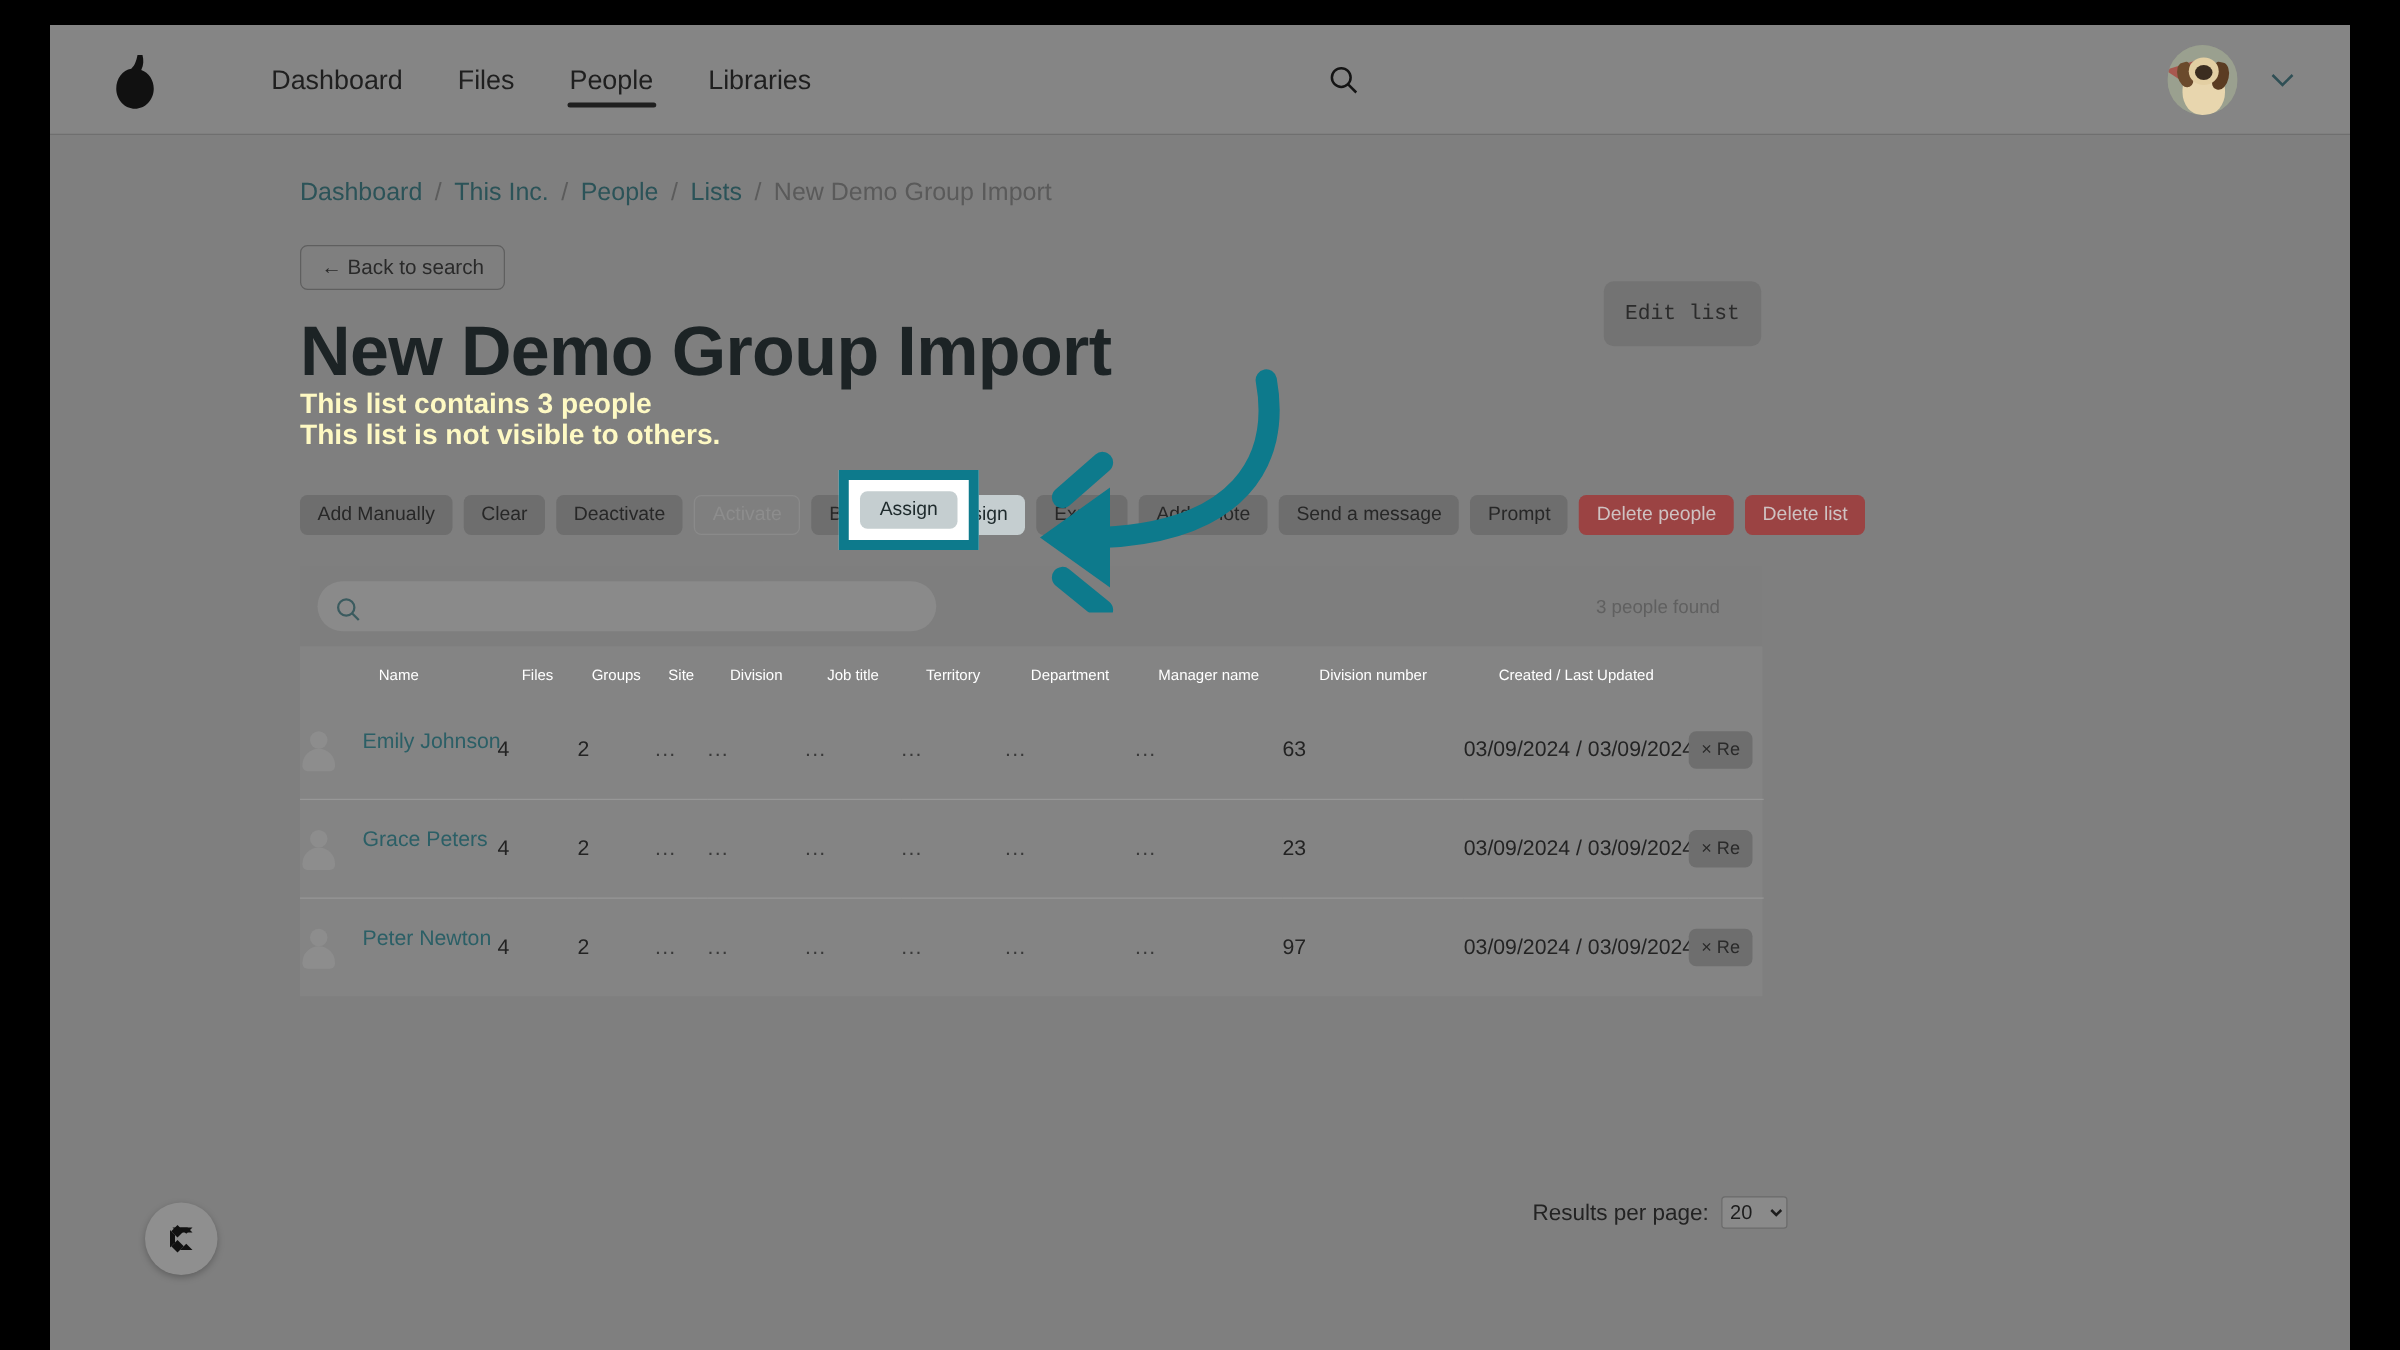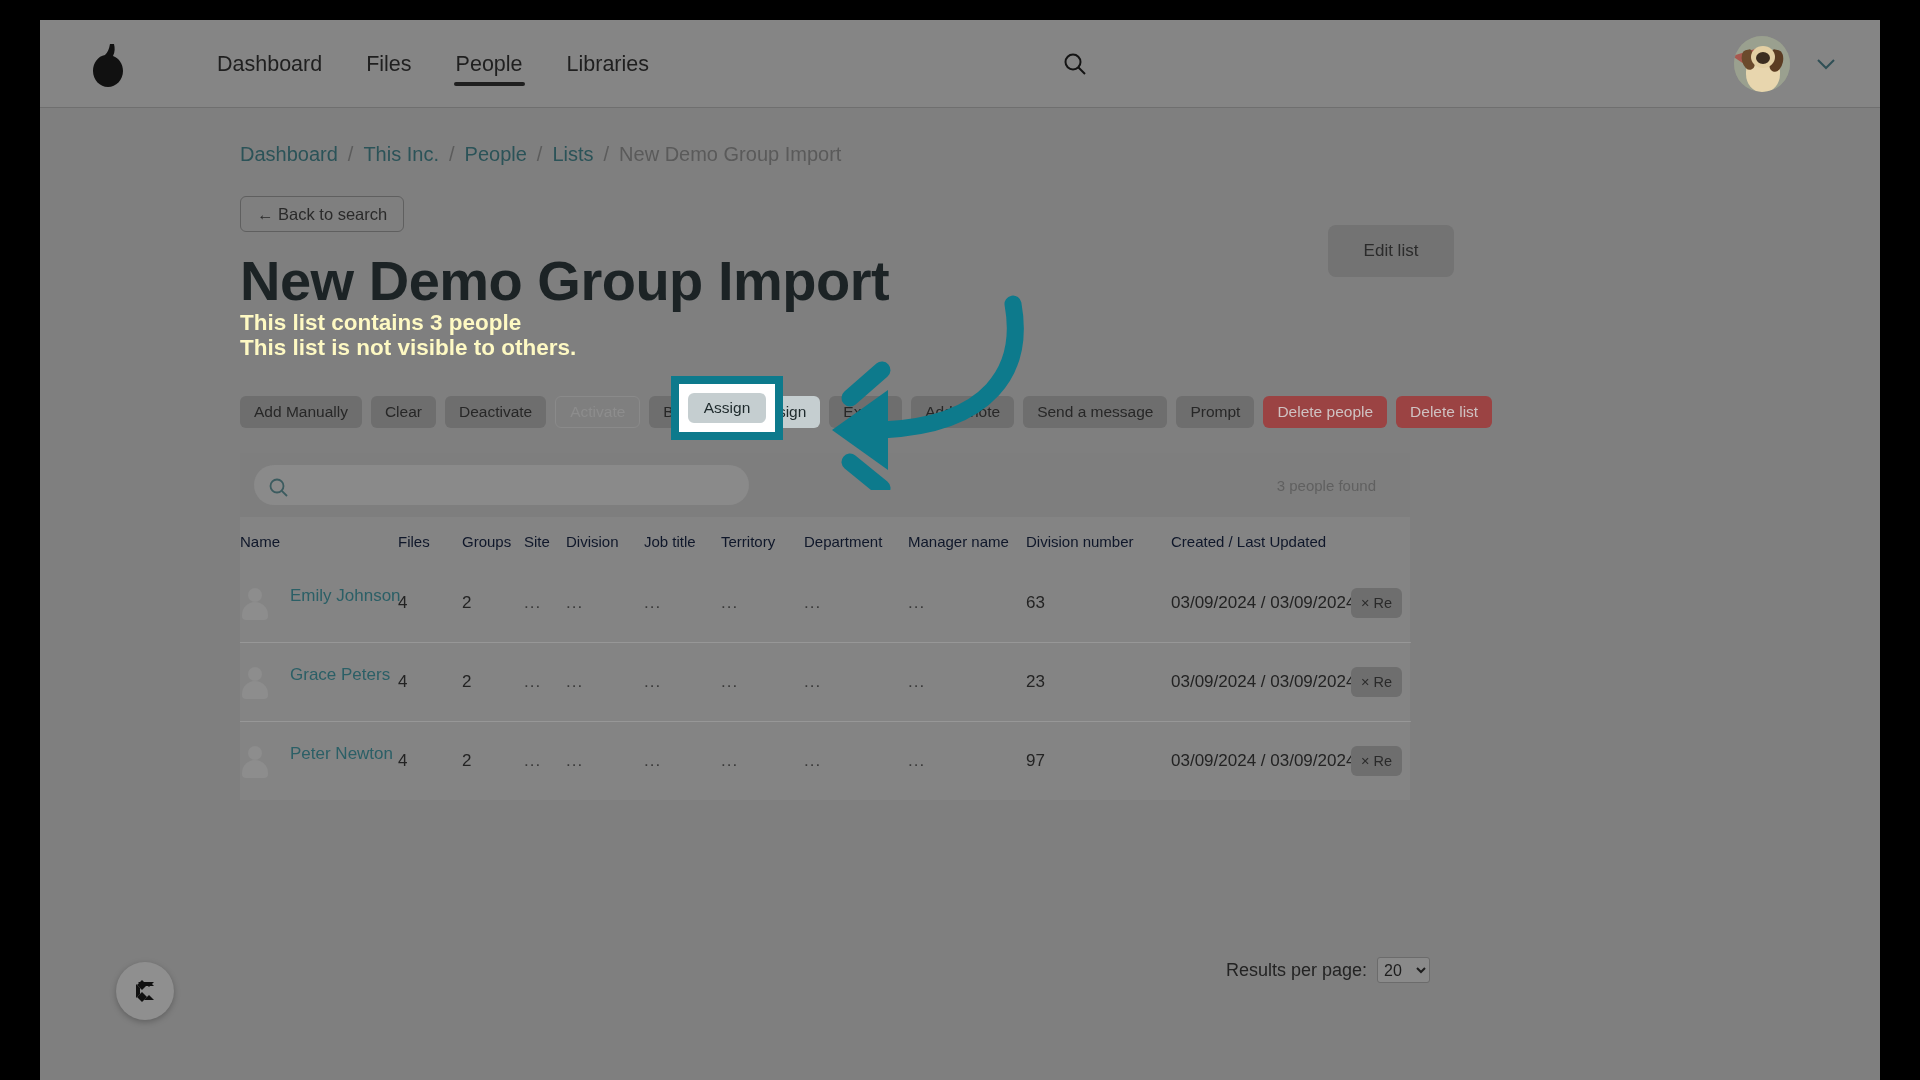--- a/index.html
+++ b/index.html
@@ -100,24 +100,24 @@
     display: flex; align-items: center;
     border: 1px solid #5f5f5f; border-radius: 6px;
     background: transparent; color: #2a2a2a; font-size: 16.5px;
     font-family: "Liberation Sans", sans-serif; cursor: pointer;
   }
   #page-title {
     position: absolute; left: 200px; top: 140px;
     font-size: 56px; font-weight: 700; color: #1c2325; letter-spacing: -0.5px;
   }
   #edit-list-btn {
-    position: absolute; left: 1288px; top: 117px;
+    position: absolute; left: 1243px; top: 117px;
     width: 126px; height: 52px;
     background: #737373; border: none; border-radius: 8px;
-    color: #2b2b2b; font-size: 17px; font-family: Liberation Sans, sans-serif;
+    color: #2b2b2b; font-size: 17px; font-family: Liberation Mono, monospace;
     cursor: pointer;
   }
   .subtitle {
     position: absolute; left: 200px;
     font-size: 22.5px; font-weight: 700; color: #fef9c3;
   }
   #sub1 { top: 202px; }
   #sub2 { top: 227px; }
 
   
@@ -171,21 +171,21 @@
     padding-left: 46px; font-size: 16px; color: #2a2a2a;
     font-family: "Liberation Sans", sans-serif;
   }
   #search-field-icon { position: absolute; left: 28px; top: 24px; }
   #people-found {
     position: absolute; right: 34px; top: 24px;
     font-size: 15px; color: #606060;
   }
   table { width: 1170px; border-collapse: collapse; table-layout: fixed; }
   thead th {
-    text-align: left; font-weight: 400; font-size: 15px; color: #0f172a;
+    text-align: center; font-weight: 400; font-size: 12px; color: #ffffff;
     padding: 16px 0 14px 0; white-space: nowrap;
   }
   tbody td {
     font-size: 17px; color: #232323; padding: 22px 0;
     border-top: 1px solid rgba(200,200,200,0.28);
     white-space: nowrap; vertical-align: middle;
   }
   tbody tr:first-child td { border-top: none; }
   .c-name   { width: 158px; }
   .c-files  { width: 64px; }

